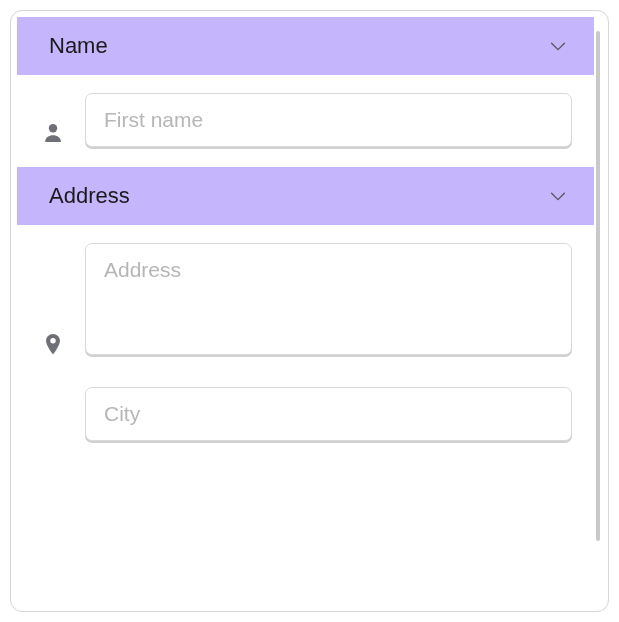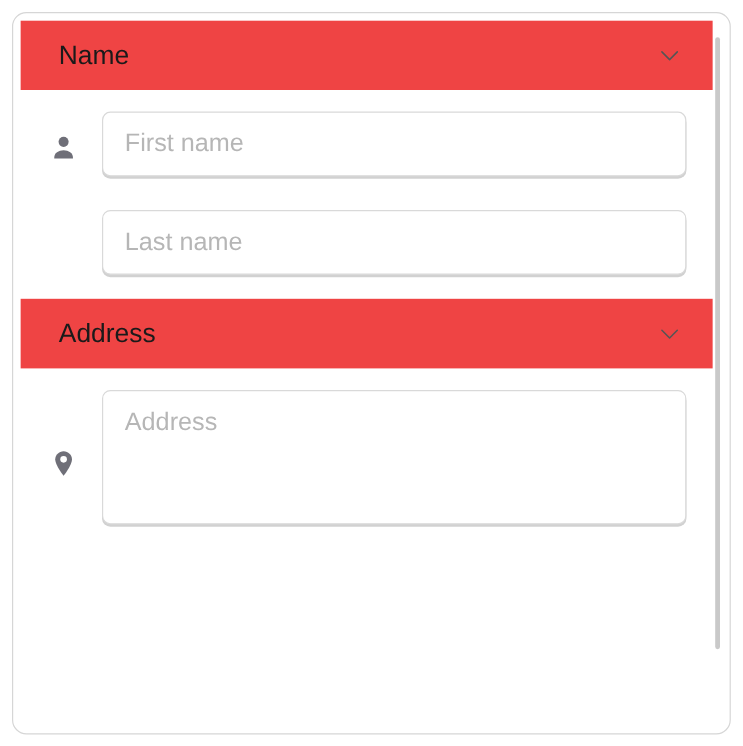--- a/index.html
+++ b/index.html
@@ -33,21 +33,21 @@
     top: 20px;
     right: 8px;
     width: 4px;
     height: 510px;
     background: #c9c9c9;
     border-radius: 2px;
   }
 
   .section-header {
     height: 58px;
-    background: #ef4444;
+    background: #c4b5fd;
     display: flex;
     align-items: center;
     justify-content: space-between;
     padding: 0 24px 0 32px;
     cursor: pointer;
   }
   .section-header .title {
     font-size: 22px;
     color: #1a1a1a;
     font-weight: 400;
@@ -60,21 +60,21 @@
   }
 
   .section-body {
     padding: 18px 22px 20px 22px;
     display: flex;
     flex-direction: column;
     gap: 28px;
   }
   .row {
     display: flex;
-    align-items: center;
+    align-items: flex-end;
     gap: 18px;
   }
   .row .lead {
     flex: 0 0 28px;
     height: 28px;
     display: flex;
     align-items: center;
     justify-content: center;
     color: #6f6f78;
     margin-top: 6px;
@@ -123,26 +123,20 @@
         <span class="lead">
           <svg width="24" height="24" viewBox="0 0 24 24" fill="currentColor">
             <circle cx="12" cy="7.2" r="4.2"></circle>
             <path d="M4.2 20.5c0-4 3.6-6.3 7.8-6.3s7.8 2.3 7.8 6.3v.5H4.2z"></path>
           </svg>
         </span>
         <div class="field">
           <input class="textbox" type="text" placeholder="First name" style="">
         </div>
       </div>
-      <div class="row">
-        <span class="lead empty"></span>
-        <div class="field">
-          <input class="textbox" type="text" placeholder="Last name" style="">
-        </div>
-      </div>
     </div>
 
     <div class="section-header">
       <span class="title">Address</span>
       <span class="chevron">
         <svg width="22" height="22" viewBox="0 0 24 24" fill="none" stroke="currentColor" stroke-width="1.4" stroke-linecap="round" stroke-linejoin="round">
             <polyline points="5 9 12 16 19 9"></polyline>
           </svg>
       </span>
     </div>
@@ -151,18 +145,24 @@
         <span class="lead">
           <svg width="22" height="26" viewBox="0 0 24 28" fill="currentColor">
             <path d="M12 2c-4.2 0-7.6 3.3-7.6 7.4 0 5.6 7.6 15 7.6 15s7.6-9.4 7.6-15C19.6 5.3 16.2 2 12 2z"></path>
             <circle cx="12" cy="9.4" r="3" fill="#ffffff"></circle>
           </svg>
         </span>
         <div class="field">
           <textarea class="textarea" placeholder="Address" style=""></textarea>
         </div>
       </div>
+      <div class="row">
+        <span class="lead empty"></span>
+        <div class="field">
+          <input class="textbox" type="text" placeholder="City" style="">
+        </div>
+      </div>
     </div>
 
   </div>
 
   <div class="scrollbar"></div>
 </div>
 
 </body></html>

